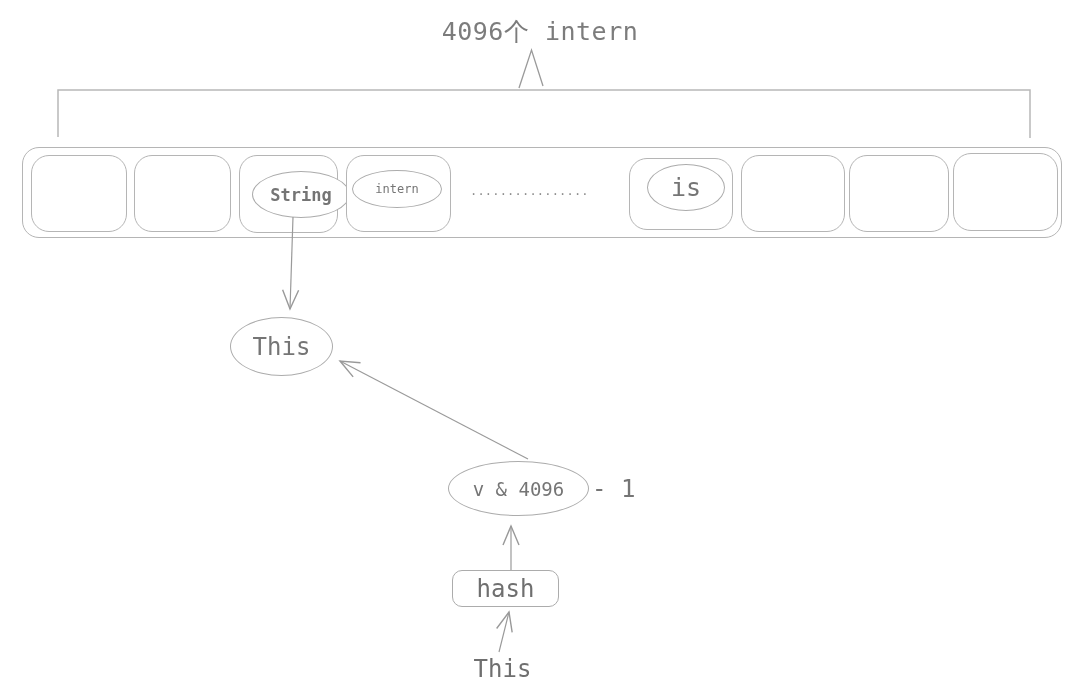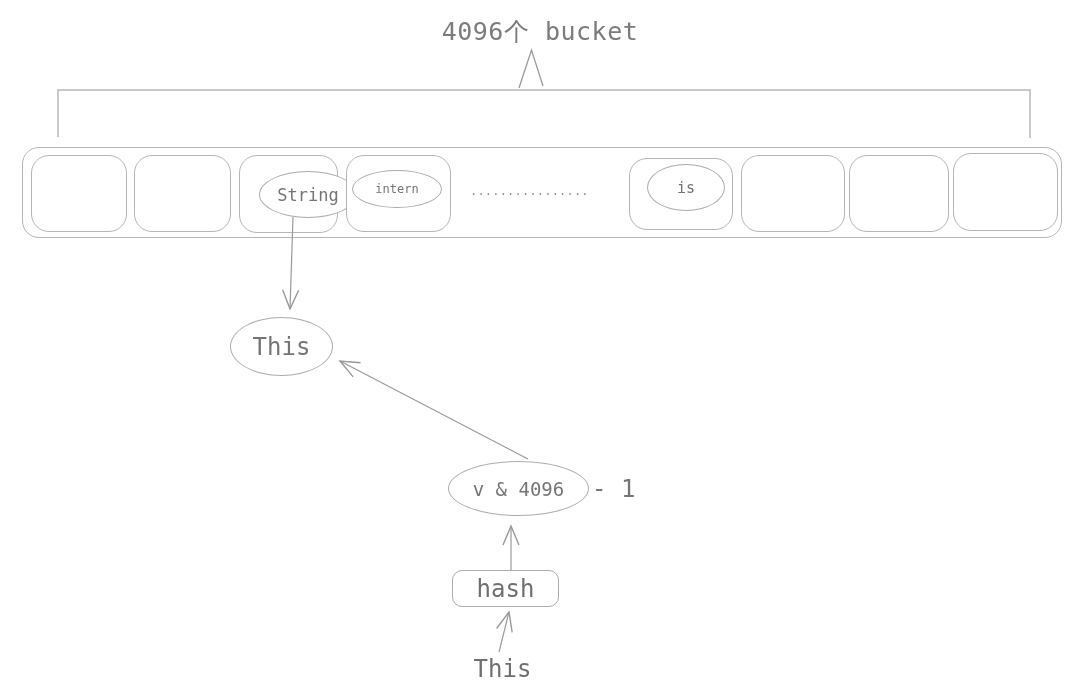--- a/index.html
+++ b/index.html
@@ -44,23 +44,23 @@
   .c6 { left: 718px; width: 104px; }
   .c7 { left: 826px; width: 100px; }
   .c8 { left: 930px; width: 105px; top: 5px; height: 78px; }
 
   .ellipse {
     position: absolute;
     border: 1.4px solid #acacac; border-radius: 50%;
     display: flex; align-items: center; justify-content: center;
     background: #ffffff; color: #757575; white-space: pre;
   }
-  .e-string { left: 19px;  top: 15px; width: 98px; height: 47px; font-size: 17px; }
+  .e-string { left: 12px;  top: 15px; width: 98px; height: 47px; font-size: 17px; font-weight: bold; }
   .e-intern { left: 5px;  top: 14px; width: 90px; height: 38px; font-size: 12px; }
-  .e-is     { left: 17px; top: 5px;  width: 78px; height: 47px; font-size: 15px; }
+  .e-is     { left: 17px; top: 5px;  width: 78px; height: 47px; font-size: 25px; }
 
   .e-this {
     left: 230px; top: 317px; width: 103px; height: 59px; font-size: 24px;
   }
   .e-expr {
     left: 448px; top: 461px; width: 141px; height: 55px; font-size: 19px;
   }
   .expr-suffix {
     left: 592px; top: 475px; font-size: 24px; color: #757575; white-space: pre;
   }
@@ -81,21 +81,21 @@
   .input-label {
     left: 440px; top: 655px; width: 125px;
     text-align: center; font-size: 24px; color: #6f6f6f; white-space: pre;
   }
 </style>
 </head>
 <body>
 
 <div class="stage">
 
-  <div class="abs title">4096个 bucket</div>
+  <div class="abs title">4096个 intern</div>
 
   <svg class="connector-layer" width="1080" height="694" viewBox="0 0 1080 694">
     <defs>
       <marker id="arrowhead" viewBox="-22 -10 24 20" refX="0" refY="0" markerWidth="24" markerHeight="20" orient="auto" markerUnits="userSpaceOnUse">
         <path d="M -19 -8 L 0 0 L -19 8" fill="none" stroke="#999999" stroke-width="1.4"></path>
       </marker>
     </defs>
 
     <path d="M 58 137 L 58 90 L 1030 90 L 1030 138" fill="none" stroke="#b8b8b8" stroke-width="1.5"></path>
     <path d="M 519 88 L 531.5 50 L 543 86" fill="none" stroke="#9a9a9a" stroke-width="1.3"></path>

